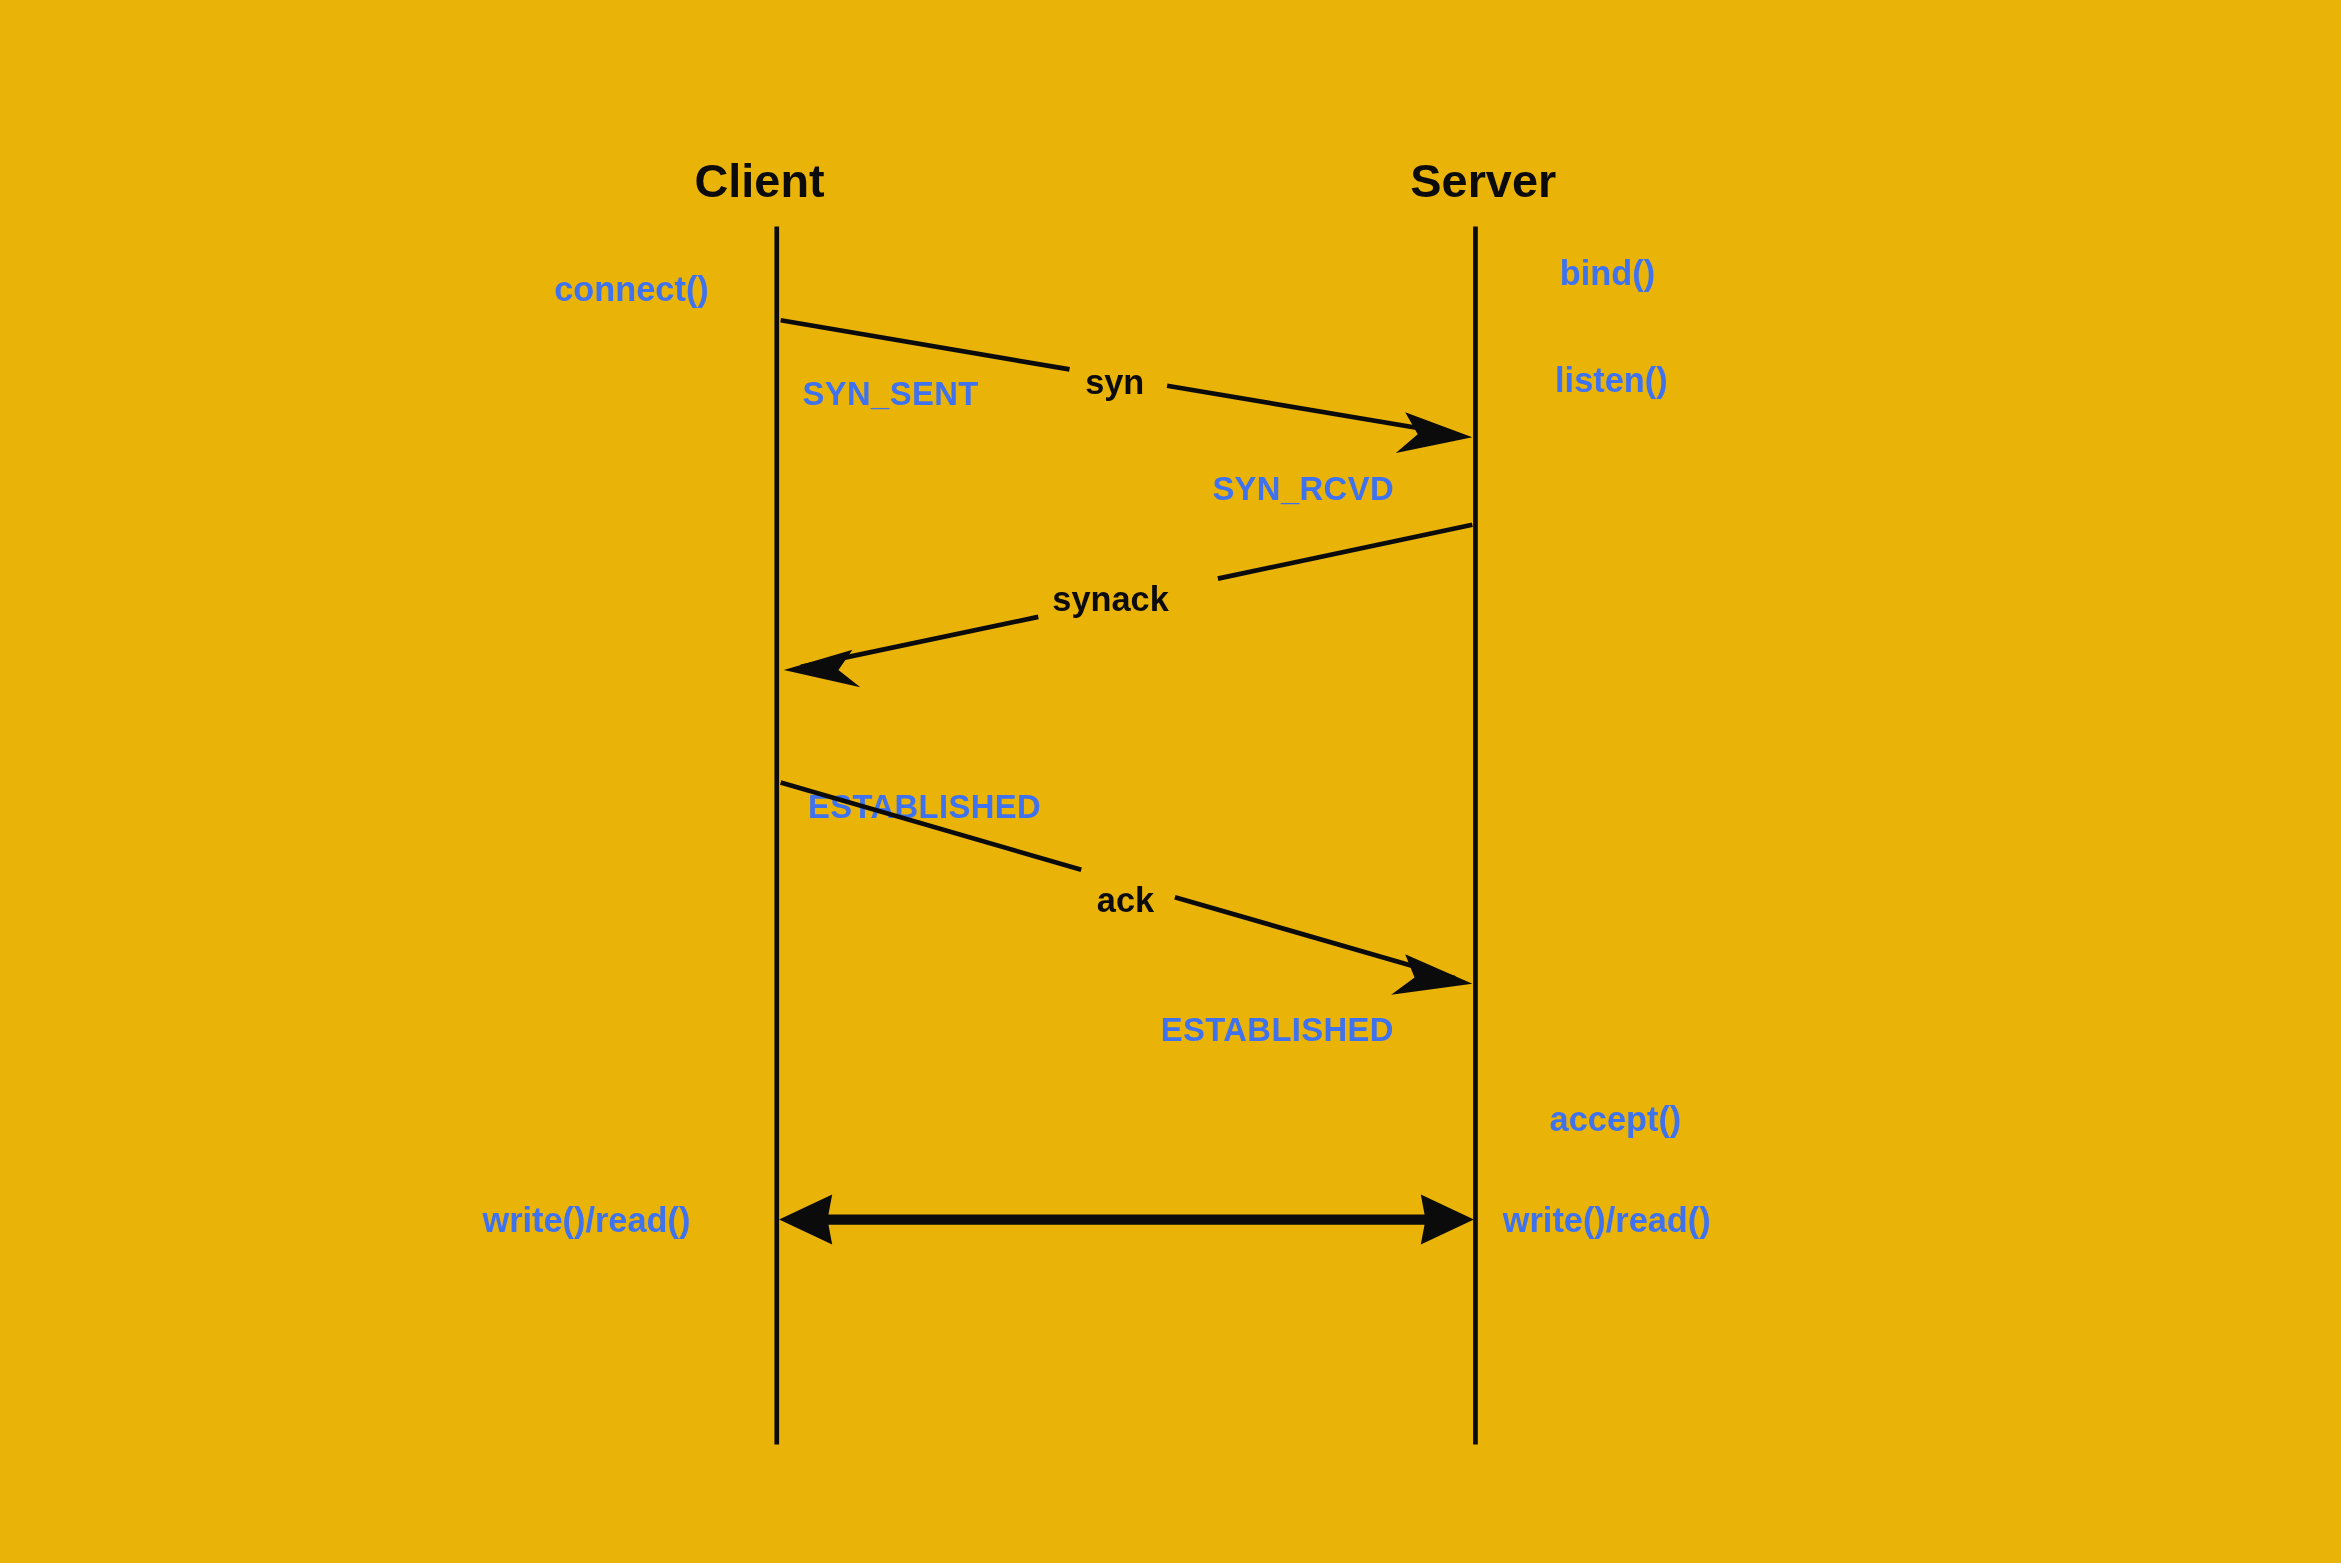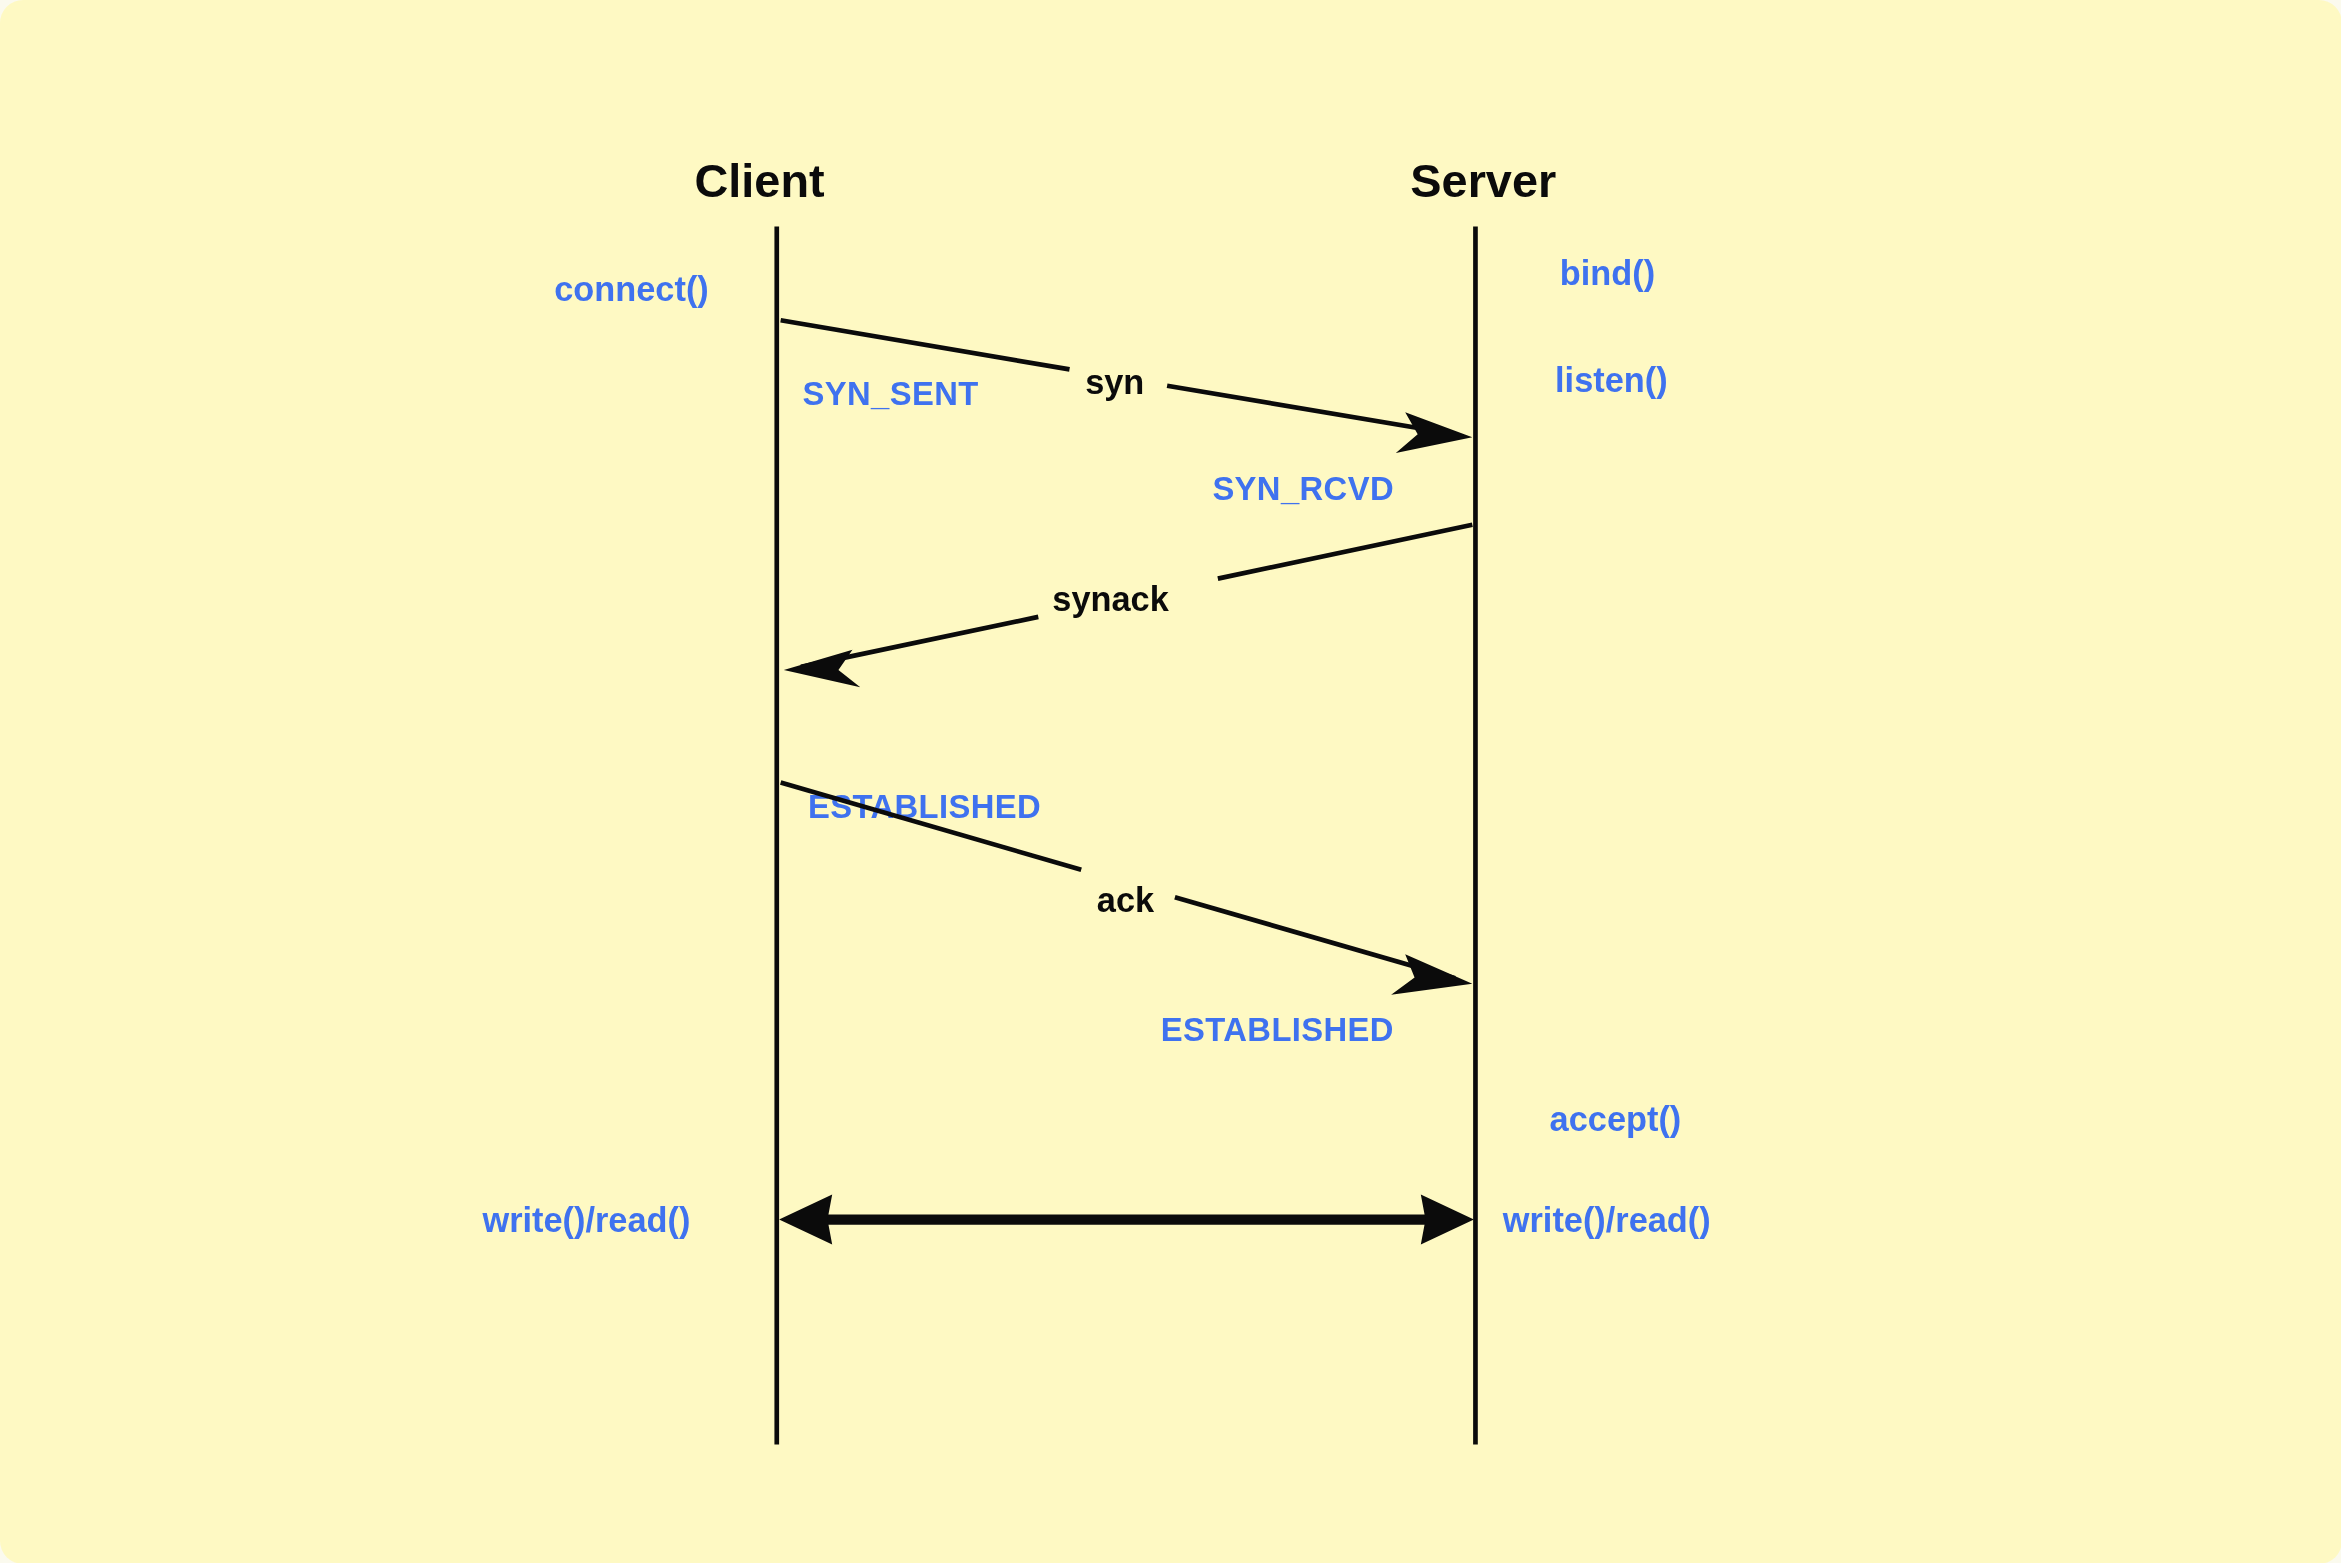--- a/index.html
+++ b/index.html
@@ -11,22 +11,21 @@
   body {
     width: 2342px;
     height: 1564px;
     overflow: hidden;
     font-family: "Liberation Sans", sans-serif;
   }
   #diagram-root {
     position: relative;
     width: 2342px;
     height: 1564px;
-    background: #fef9c3;
-    border-radius: 23px;
+    background: #eab308;
   }
   svg.diagram-canvas {
     position: absolute;
     top: 0;
     left: 0;
     width: 2342px;
     height: 1564px;
     display: block;
   }
   text {

